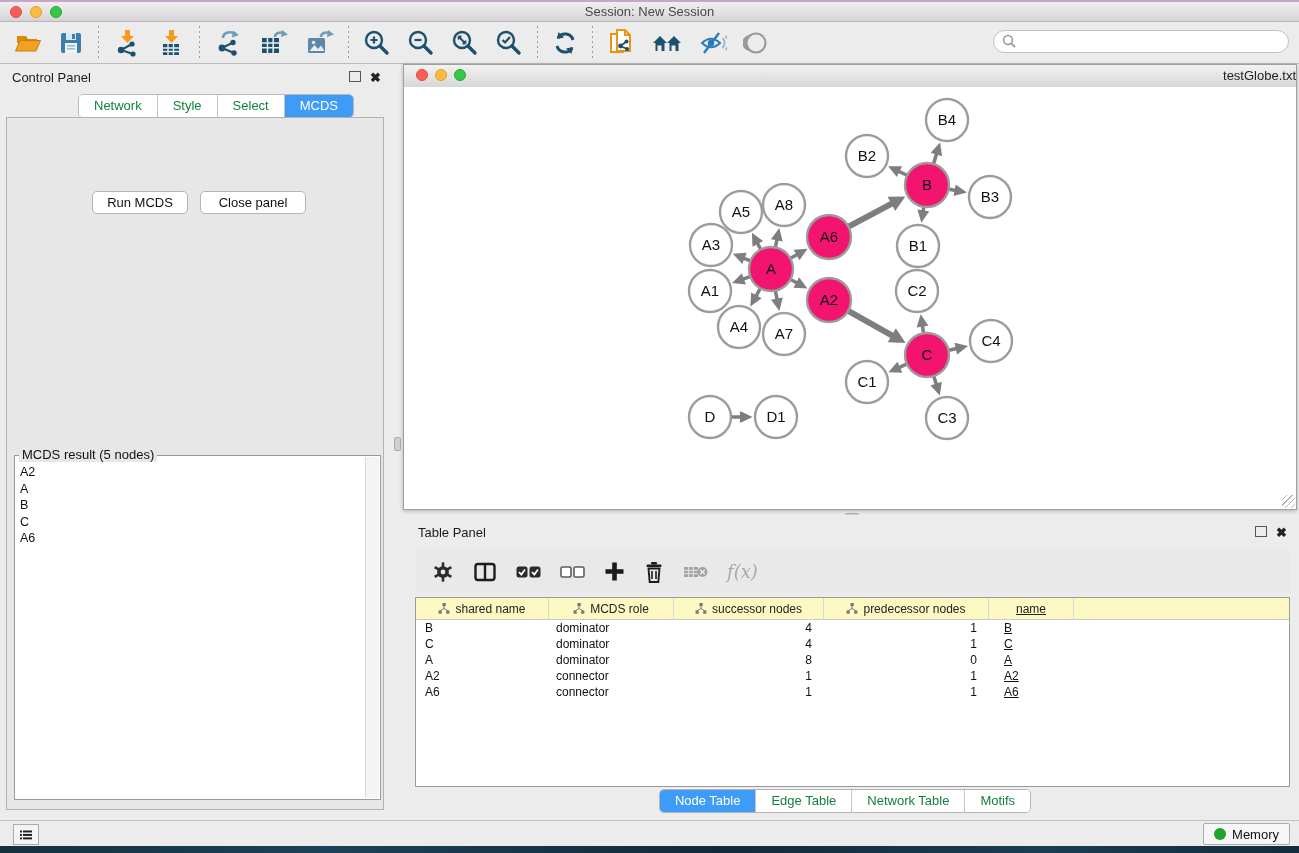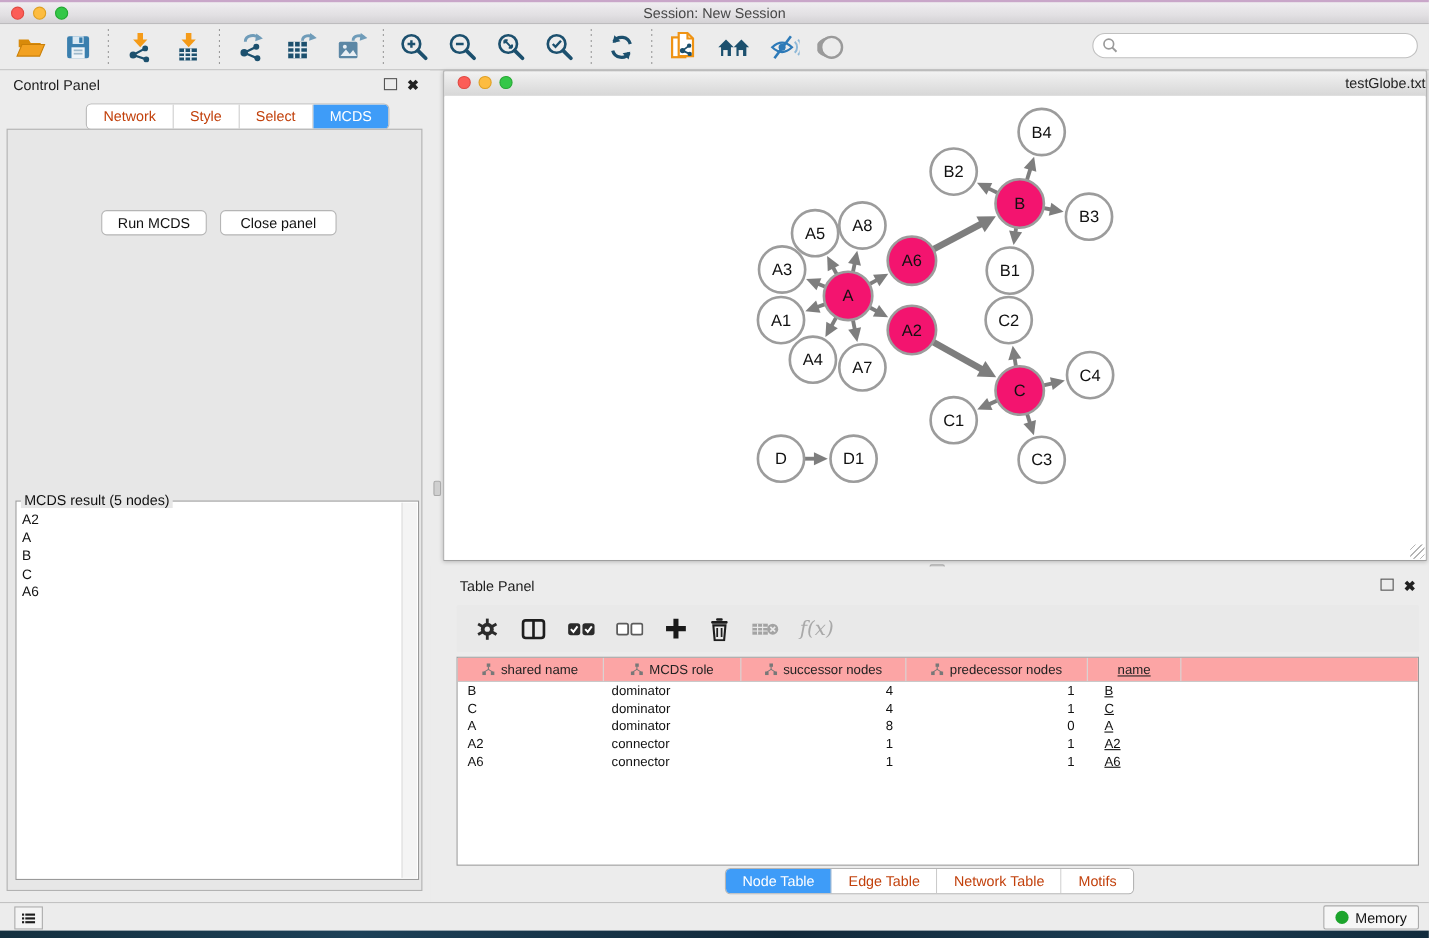--- a/index.html
+++ b/index.html
@@ -28,21 +28,21 @@
     background-image:repeating-linear-gradient(#9a9a9a 0 2px,transparent 2px 5px);}
   .searchbox{position:absolute;right:10px;top:8px;width:296px;height:23px;background:#fff;
     border:1px solid #c0c0c0;border-radius:12px;display:flex;align-items:center;padding-left:8px;box-sizing:border-box;}
   
   .control-panel{left:0;top:64px;width:391px;height:756px;background:#ececec;}
   .panel-header{position:absolute;top:6px;left:12px;font-size:13px;color:#1c1c1c;}
   .panel-ctl{position:absolute;top:7px;font-size:13px;color:#222;line-height:13px;cursor:pointer;}
   .float-glyph{width:10px;height:9px;border:1.5px solid #555;display:inline-block;}
   .tabs-row{position:absolute;top:30px;left:78px;display:flex;border:1px solid #b9b9b9;
     border-radius:5px;overflow:hidden;background:#fff;height:22px;}
-  .tab{font-size:13px;color:#c2410c;padding:3px 15px;background:#fff;border-right:1px solid #c6c6c6;cursor:pointer;}
+  .tab{font-size:13px;color:#15803d;padding:3px 15px;background:#fff;border-right:1px solid #c6c6c6;cursor:pointer;}
   .tab:last-child{border-right:none;}
   .tab.active{background:#3e9cf8;color:#fff;}
   .cp-content{position:absolute;left:6px;top:53px;width:378px;height:693px;
     background:#e7e7e7;border:1px solid #b2b2b2;box-sizing:border-box;}
   .opt-label{position:absolute;top:70px;left:0;right:0;text-align:center;font-size:13px;color:#111;}
   .cp-select{position:absolute;left:43px;top:93px;width:313px;height:24px;background:#fff;
     border:1px solid #ababab;border-radius:4px;box-sizing:border-box;display:flex;align-items:center;cursor:pointer;}
   .cp-select .val{flex:1;font-size:13px;color:#111;padding-left:8px;white-space:nowrap;overflow:hidden;}
   .stepper{width:21px;height:22px;border-radius:0 3px 3px 0;
     background:linear-gradient(#6cb3f9,#2f80ec);display:flex;flex-direction:column;
@@ -72,21 +72,21 @@
   .v-handle{left:394px;top:437px;width:5px;height:12px;background:#cfcfcf;border:1px solid #aaa;border-radius:2px;}
   
   .table-panel{left:391px;top:515px;width:908px;height:305px;background:#ececec;}
   .tp-header{position:absolute;top:10px;left:27px;font-size:13px;color:#1c1c1c;}
   .tp-toolbar{position:absolute;left:24px;top:35px;width:875px;height:43px;background:#e9e9e9;
     border-radius:2px;display:flex;align-items:center;gap:19px;padding-left:17px;box-sizing:border-box;}
   .tt{background:none;border:none;padding:0;cursor:pointer;display:flex;align-items:center;}
   .fx{font-family:"DejaVu Serif",serif;font-style:italic;font-size:18px;color:#a9a9a9;}
   .ntable{position:absolute;left:24px;top:82px;width:875px;height:190px;background:#fff;
     border:1px solid #9b9b9b;box-sizing:border-box;overflow:hidden;}
-  .thead{display:flex;height:21px;background:#fca5a5;border-bottom:1px solid #c9c9c9;}
+  .thead{display:flex;height:21px;background:#fef9c3;border-bottom:1px solid #c9c9c9;}
   .th{display:flex;align-items:center;justify-content:center;gap:5px;font-size:12px;color:#222;
     border-right:1px solid #d8d8d8;box-sizing:border-box;cursor:pointer;}
   .trow{display:flex;height:16px;align-items:center;cursor:pointer;}
   .td{font-size:12px;color:#111;box-sizing:border-box;white-space:nowrap;}
   .c0{width:133px;padding-left:9px;}
   .c1{width:125px;padding-left:7px;}
   .c2{width:150px;text-align:right;padding-right:12px;}
   .c3{width:165px;text-align:right;padding-right:12px;}
   .c4{width:85px;padding-left:15px;text-decoration:underline;}
   .tp-tabs{position:absolute;left:0;right:0;top:274px;display:flex;justify-content:center;}

